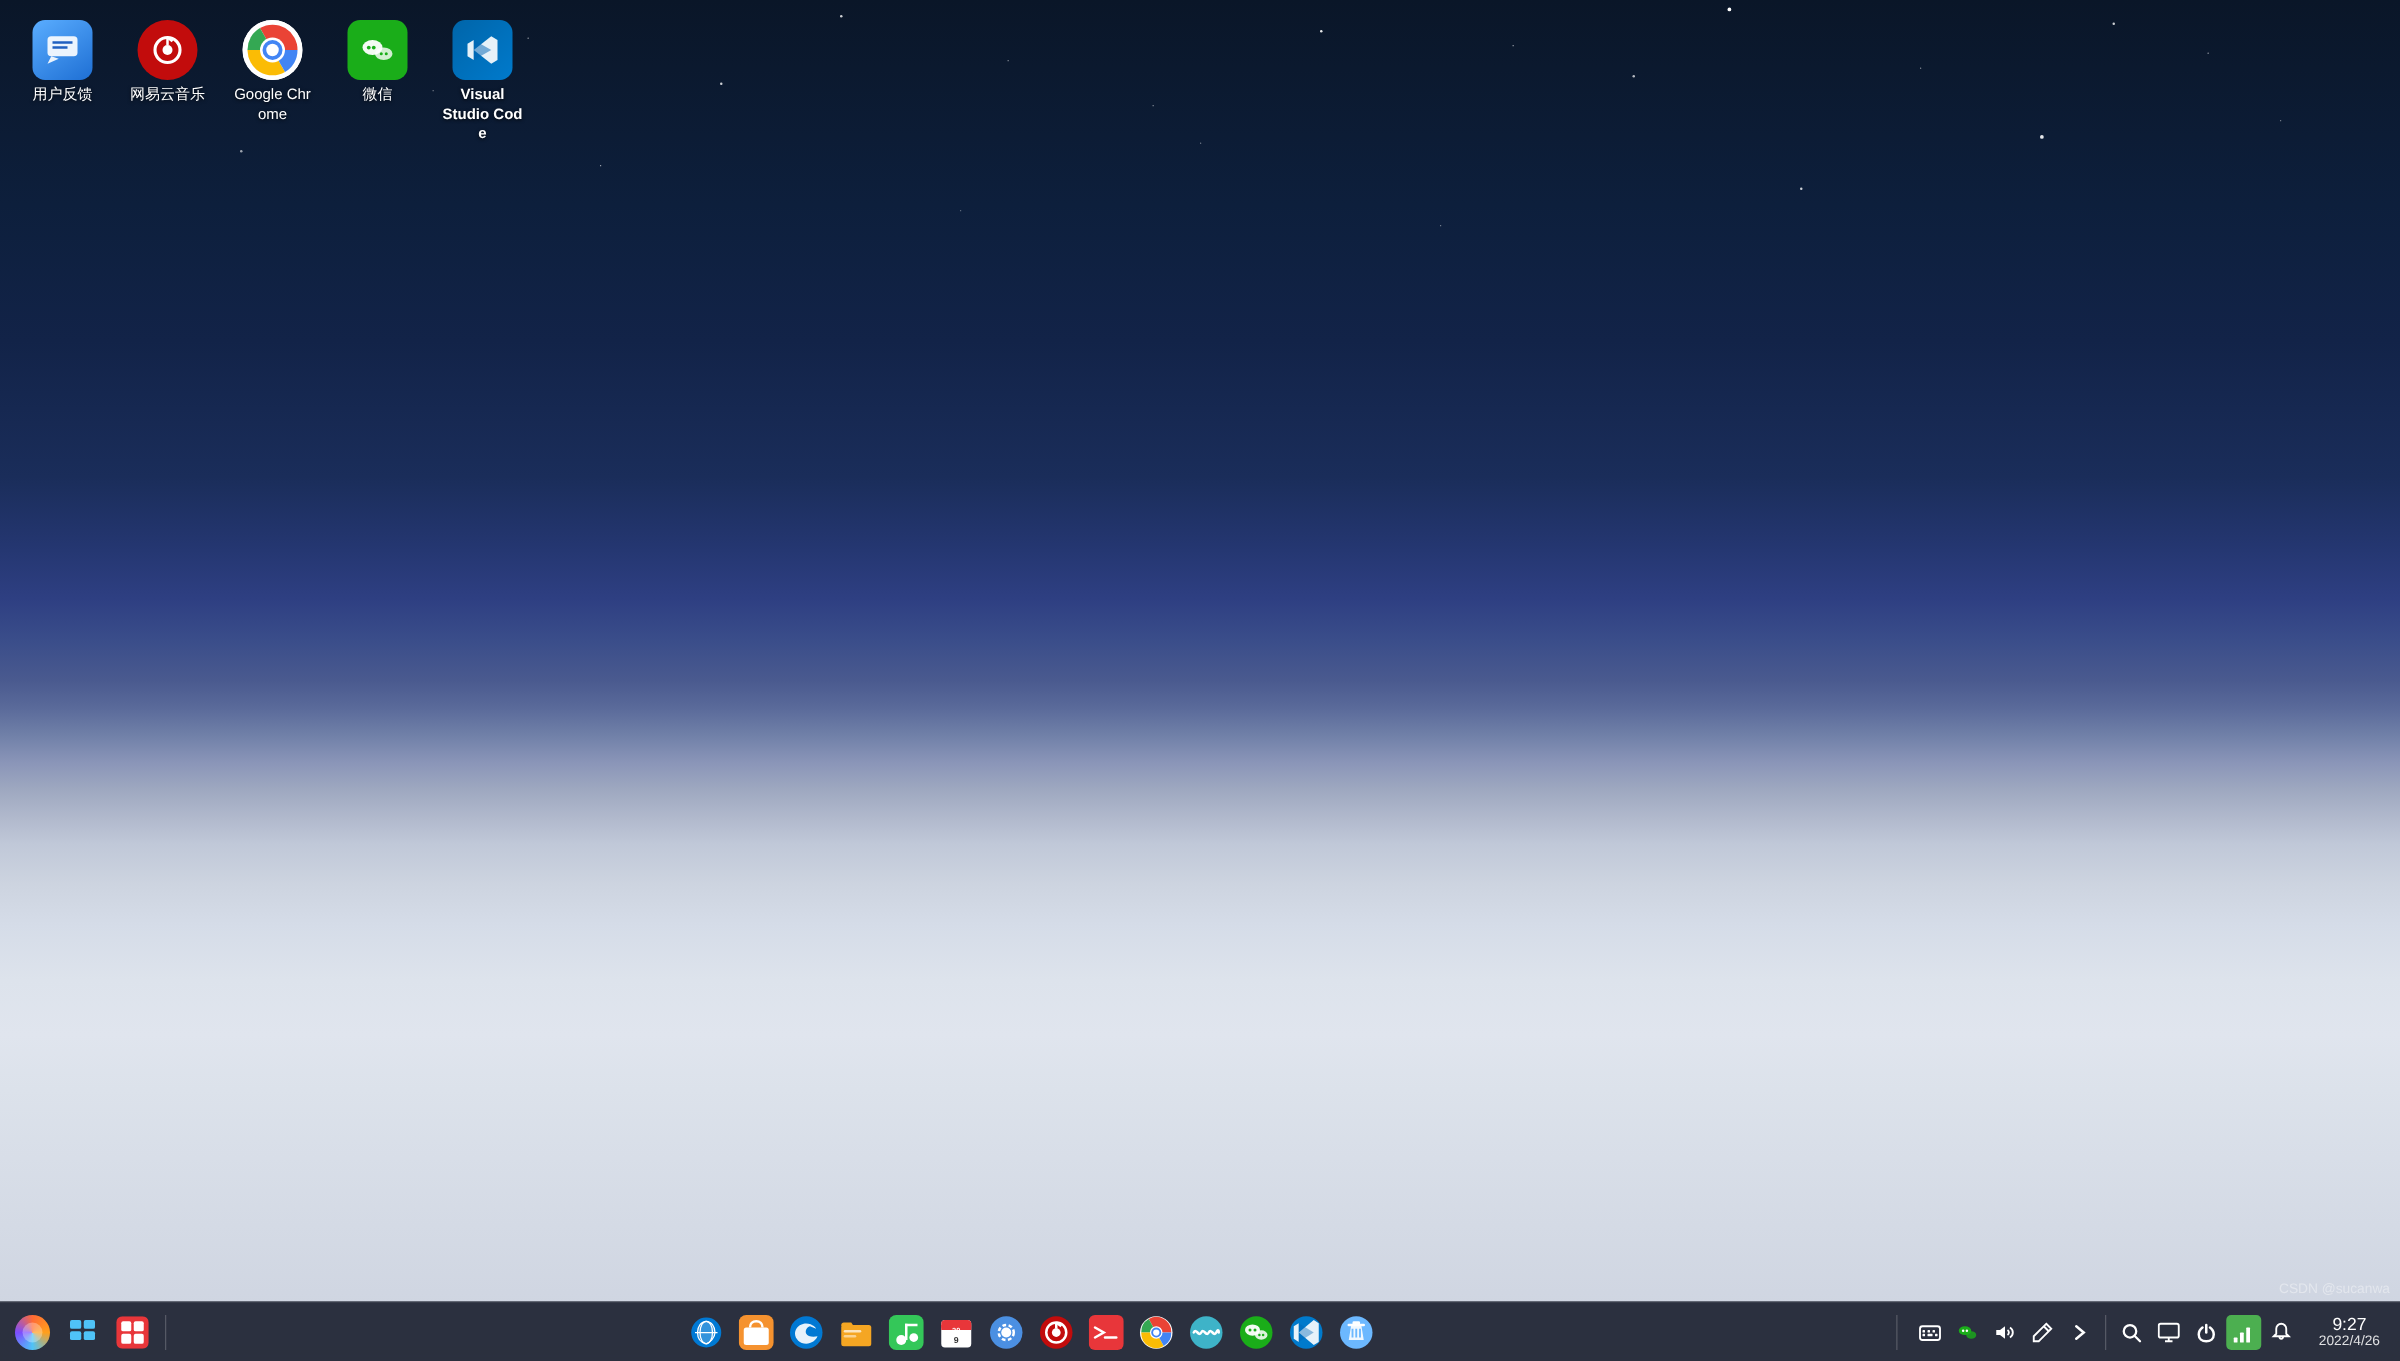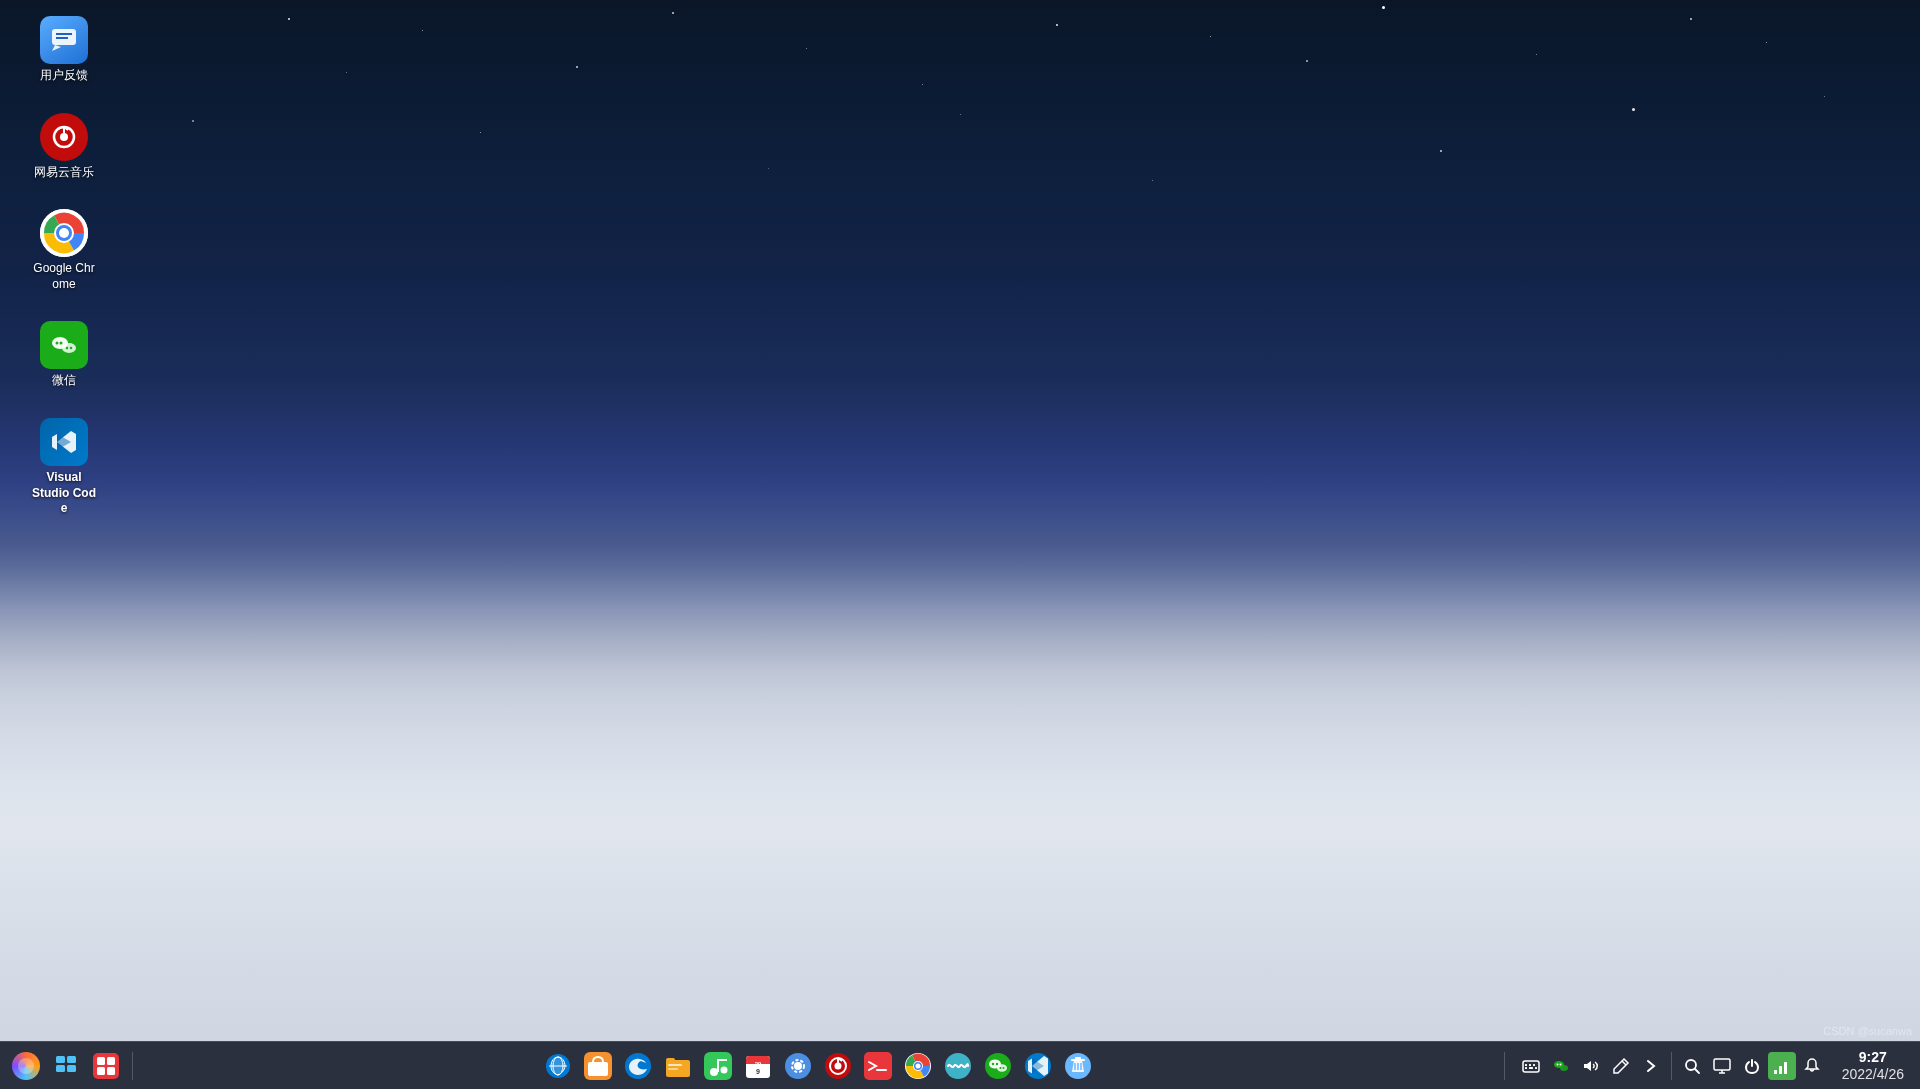--- a/index.html
+++ b/index.html
@@ -59,24 +59,24 @@
     .star {
       position: absolute;
       background: white;
       border-radius: 50%;
     }
 
     
     #desktop-icons {
       position: absolute;
       top: 10px;
-      left: 24px;
-      display: flex;
-      flex-direction: column;
-      gap: 17px;
+      left: 10px;
+      display: flex;
+      flex-direction: row;
+      gap: 4px;
     }
 
     .desktop-icon {
       display: flex;
       flex-direction: column;
       align-items: center;
       padding: 6px;
       border-radius: 6px;
       cursor: pointer;
       width: 80px;
@@ -184,26 +184,26 @@
       justify-content: center;
       color: white;
       padding: 0 8px;
       cursor: pointer;
       border-radius: 4px;
       height: 40px;
     }
 
     #clock .time {
       font-size: 14px;
-      font-weight: 700;
+      font-weight: 400;
       line-height: 1.2;
     }
 
     #clock .date {
-      font-size: 14px;
+      font-size: 11px;
       opacity: 0.85;
       line-height: 1.2;
     }
 
     
     #watermark {
       position: absolute;
       bottom: 52px;
       right: 8px;
       color: rgba(255,255,255,0.4);

